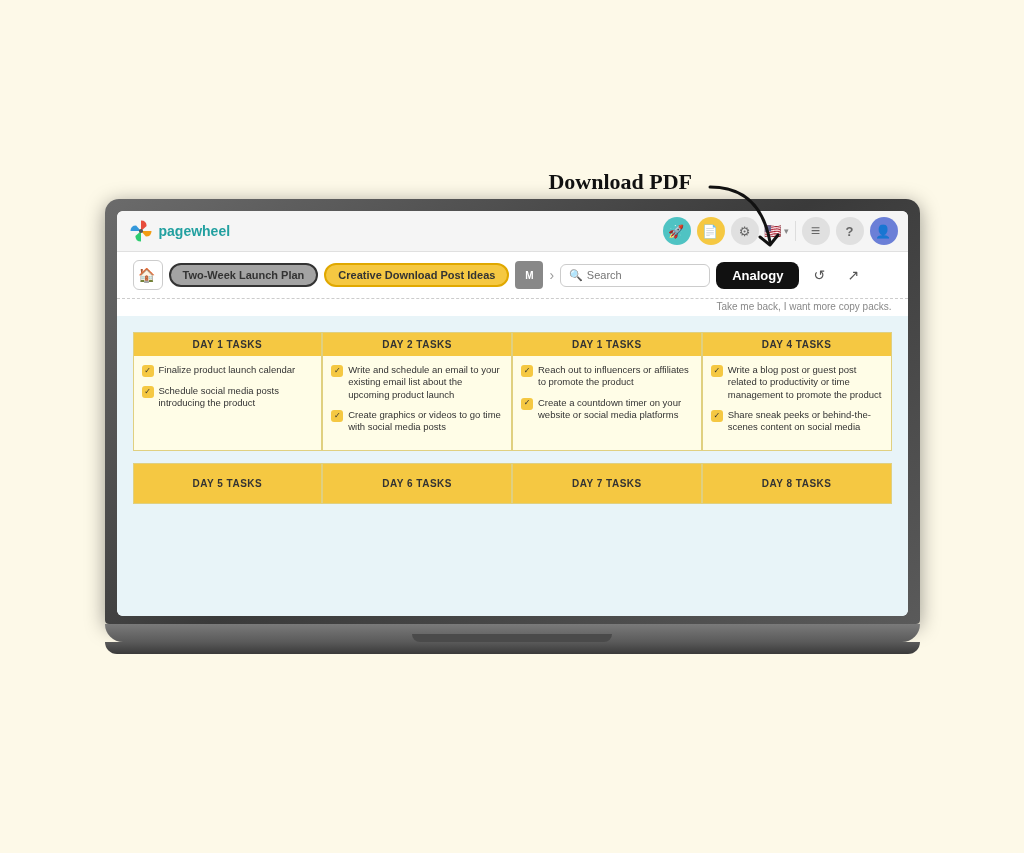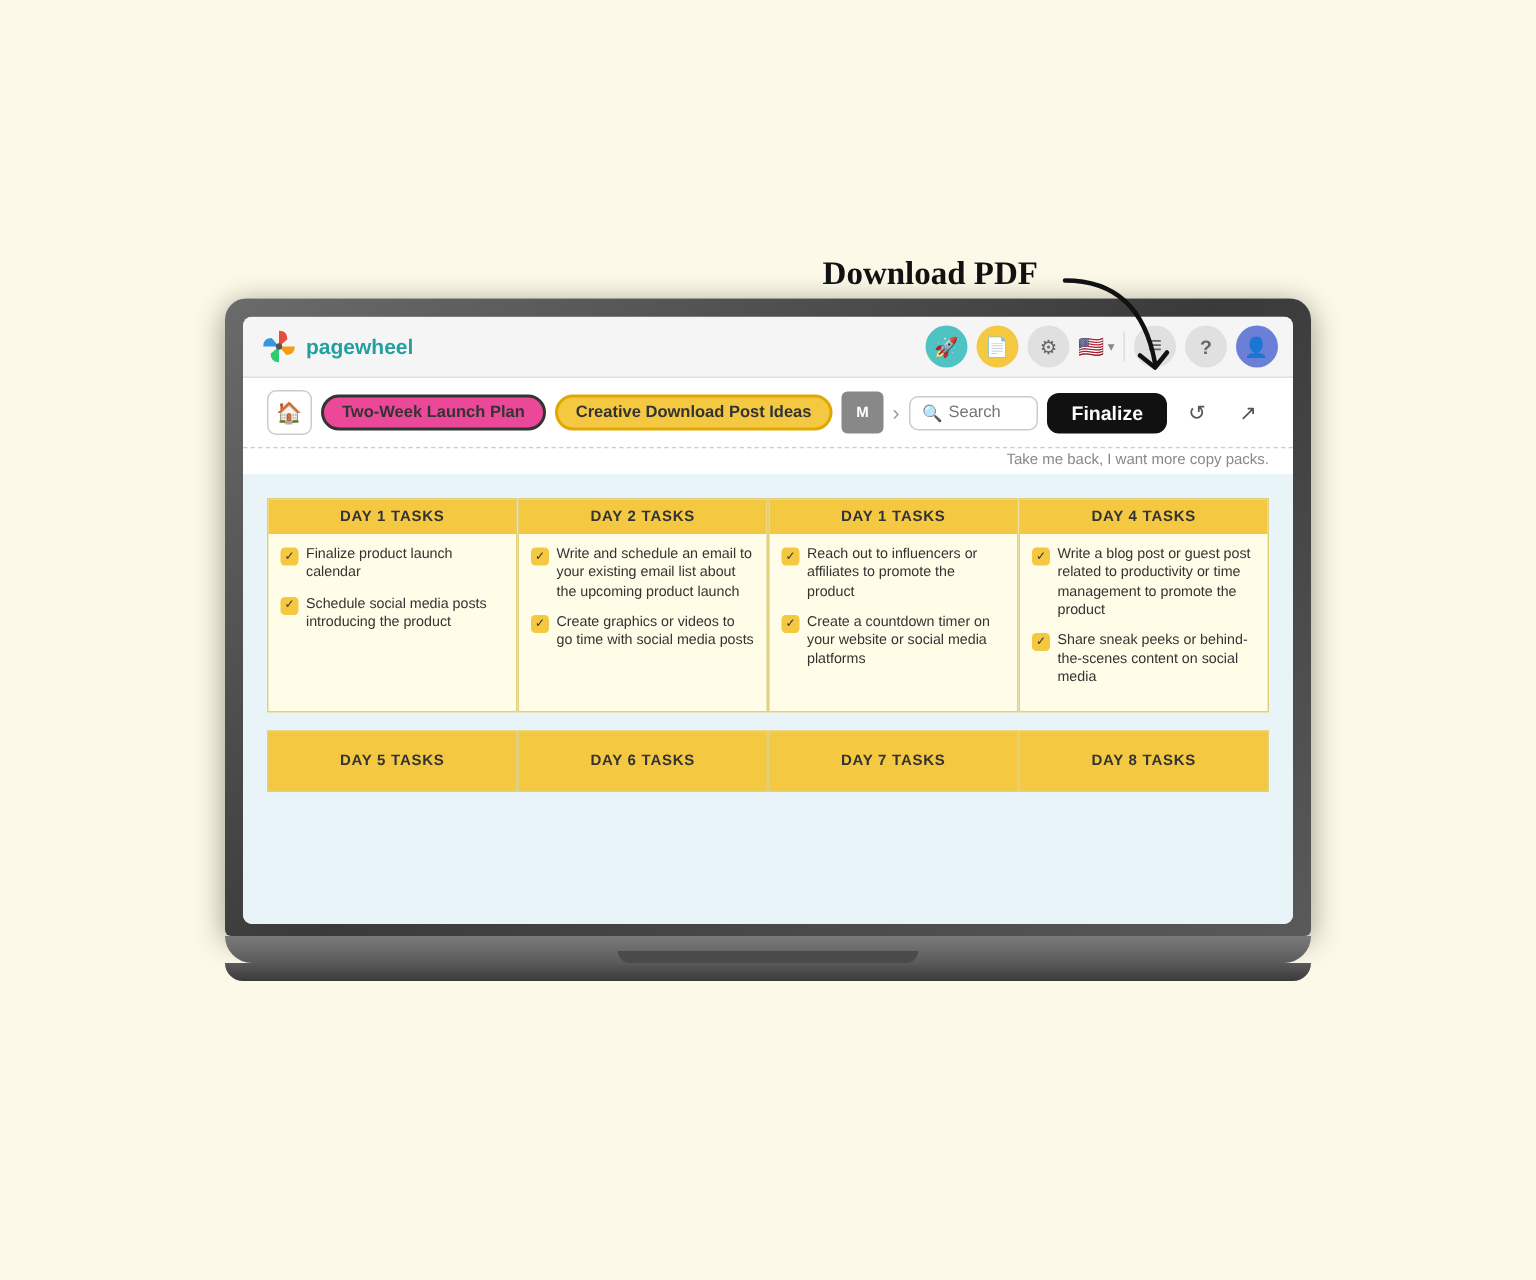--- a/index.html
+++ b/index.html
@@ -42,21 +42,21 @@
       margin-right: 8px;
     }
 
     .annotation-arrow {
       margin-top: 8px;
     }
 
     
     .laptop {
       position: relative;
-      width: 724px;
+      width: 815px;
       border-radius: 10px;
     }
 
     .laptop-screen-frame {
       background: linear-gradient(145deg, #6b6b6b, #3a3a3a, #5a5a5a);
       border-radius: 14px 14px 4px 4px;
       padding: 12px 12px 8px 12px;
       box-shadow: 0 4px 20px rgba(0,0,0,0.4);
     }
 
@@ -197,21 +197,21 @@
       white-space: nowrap;
     }
 
     .breadcrumb-pill.active {
       background: #f5c842;
       border-color: #e0a800;
       color: #333;
     }
 
     .breadcrumb-pill.inactive {
-      background: #ec4899;
+      background: #a3a3a3;
       border-color: #333;
       color: #333;
     }
 
     .breadcrumb-more {
       width: 28px;
       height: 28px;
       background: #888;
       border-radius: 4px;
       display: flex;
@@ -404,21 +404,21 @@
           <div class="breadcrumb-area">
             <div class="home-btn">🏠</div>
             <div class="breadcrumb-pill inactive">Two-Week Launch Plan</div>
             <div class="breadcrumb-pill active">Creative Download Post Ideas</div>
             <div class="breadcrumb-more" style="font-size:10px;">M</div>
             <span class="breadcrumb-chevron">›</span>
             <div class="search-box">
               <span class="search-icon-small">🔍</span>
               <input class="search-input" type="text" placeholder="Search" style="">
             </div>
-            <button class="download-btn">Finalize</button>
+            <button class="download-btn">Analogy</button>
             <div class="action-icon">↺</div>
             <div class="action-icon">↗</div>
           </div>
 
           <div class="back-link">Take me back, I want more copy packs.</div>
 
           <div class="main-content">
 
             <div class="tasks-grid">
 

